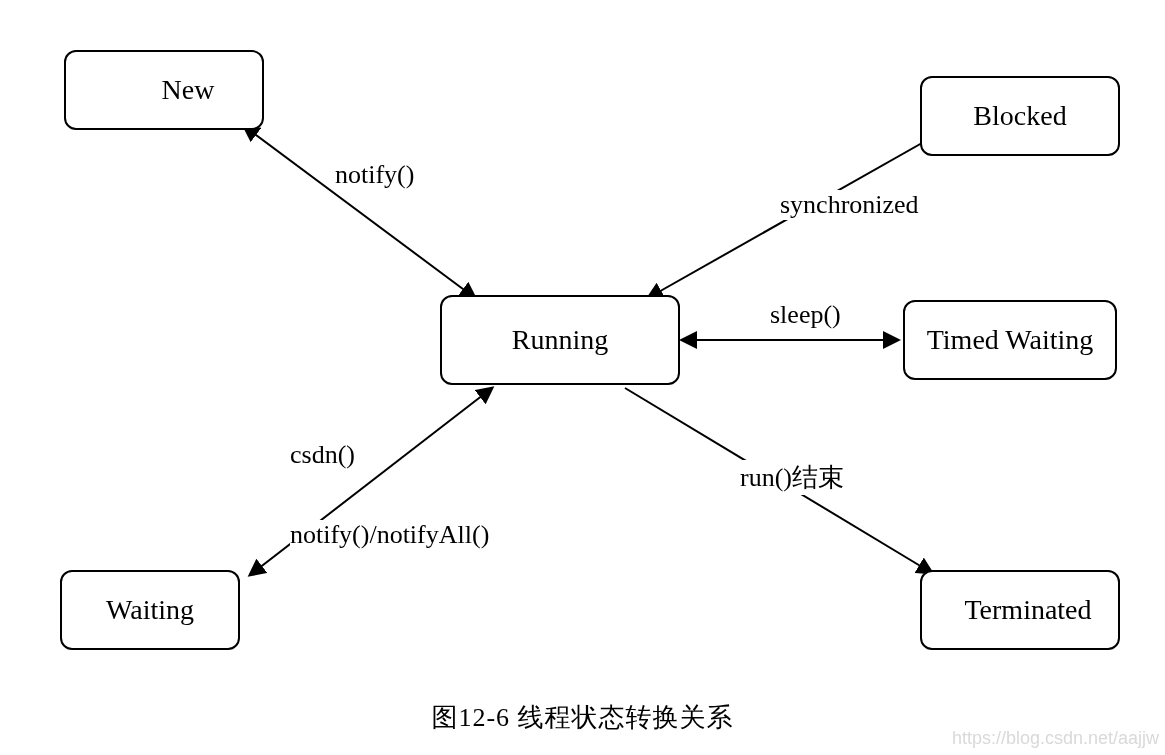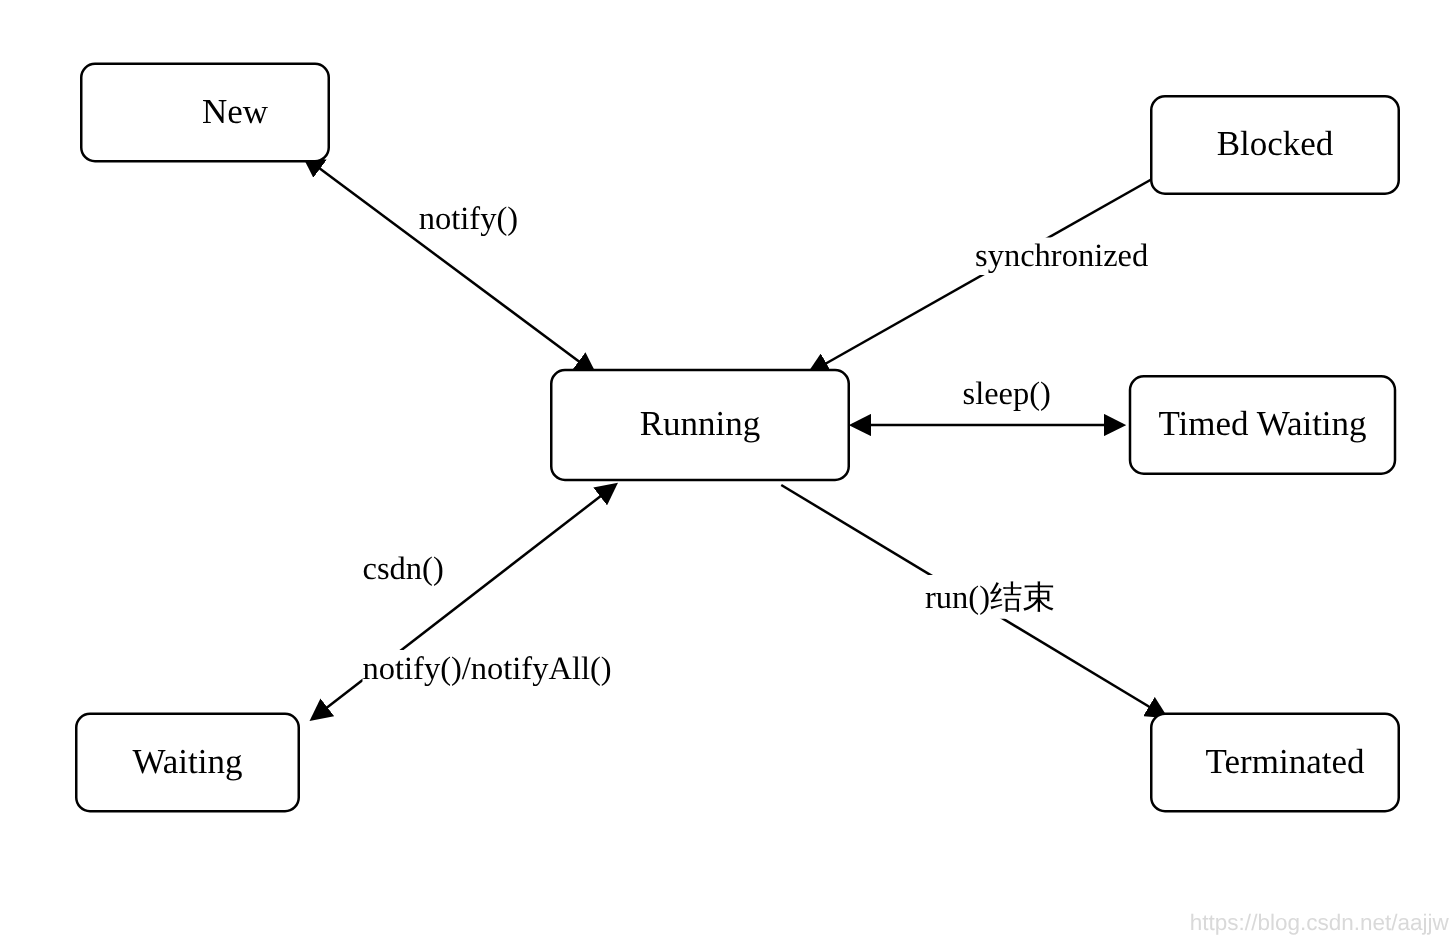--- a/index.html
+++ b/index.html
@@ -108,15 +108,16 @@
   <div class="edge-label" style="left:780px; top:190px;">synchronized</div>
 
   <div class="edge-label" style="left:770px; top:300px;">sleep()</div>
 
   <div class="edge-label" style="left:290px; top:440px;">csdn()</div>
 
   <div class="edge-label" style="left:290px; top:520px;">notify()/notifyAll()</div>
 
   <div class="edge-label" style="left:740px; top:460px;">run()结束</div>
 
+  <div class="caption" style="top:700px;">图12-6   线程状态转换关系</div>
 
   <div class="watermark">https://blog.csdn.net/aajjw</div>
 </div>
 
 </body></html>

